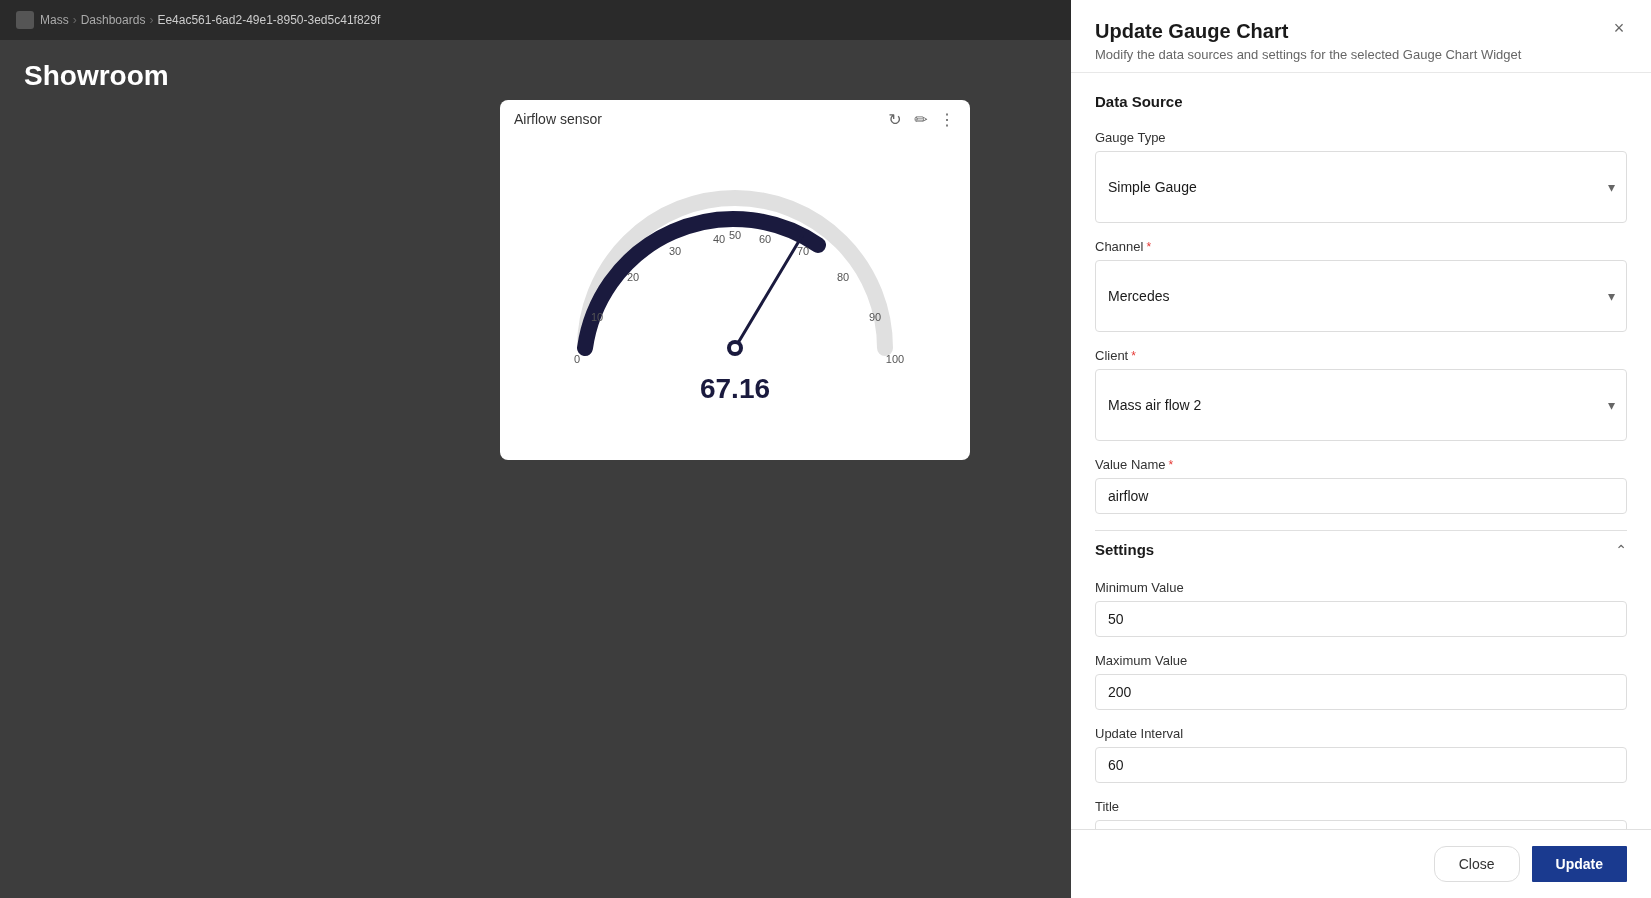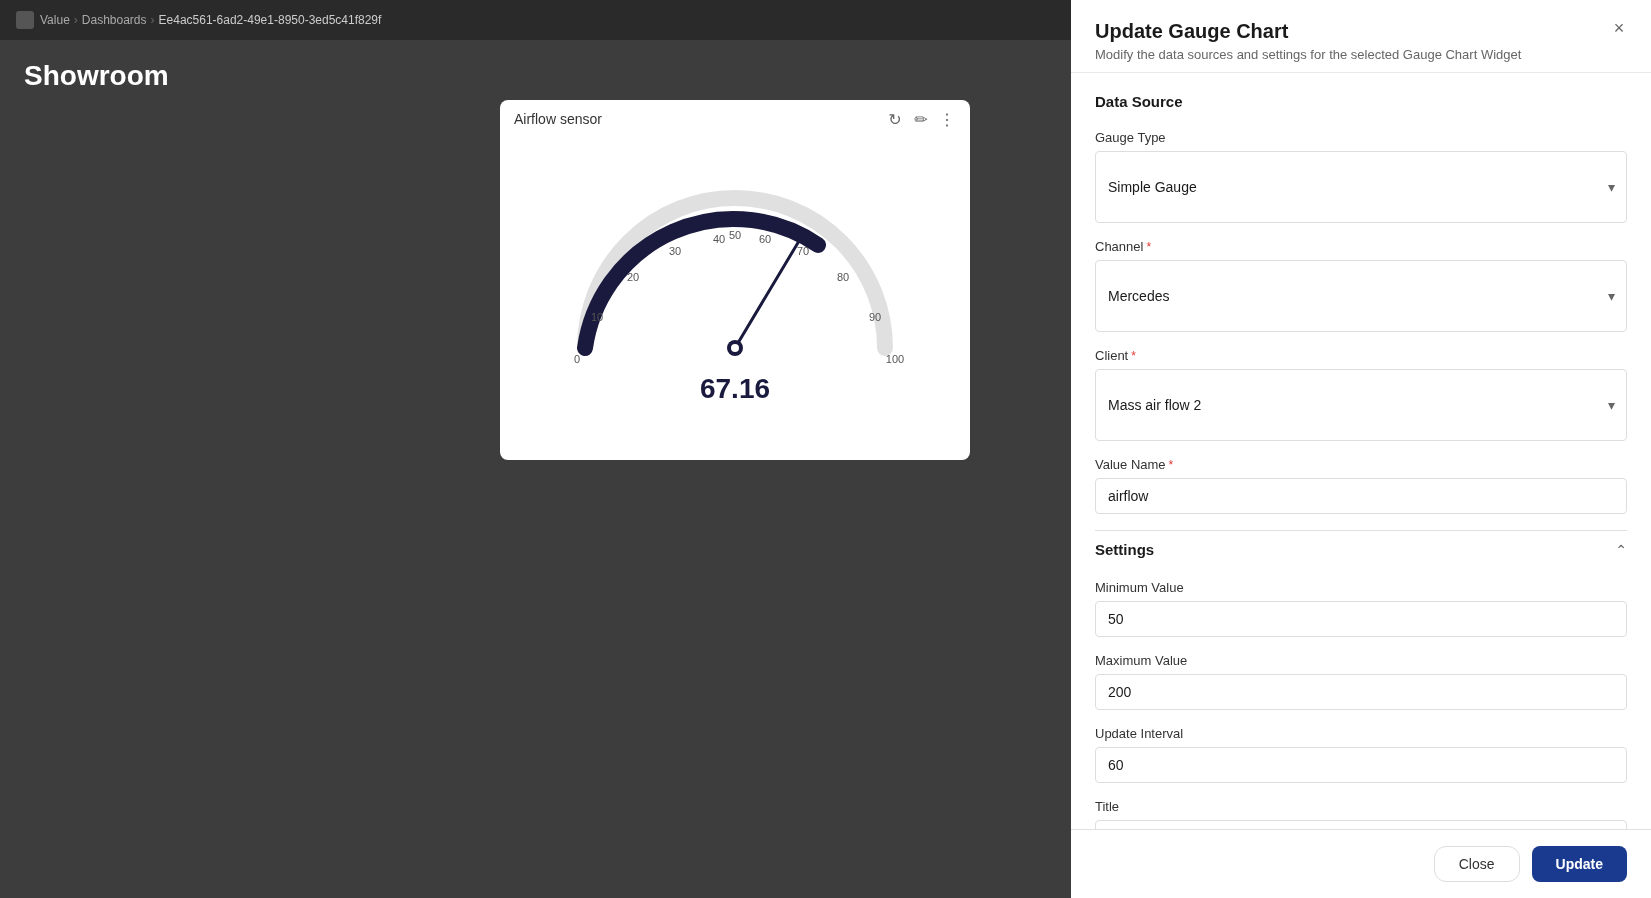--- a/index.html
+++ b/index.html
@@ -235,37 +235,37 @@
       border: 1px solid #ddd;
       border-radius: 12px;
       background: #fff;
       color: #333;
       font-size: 14px;
       cursor: pointer;
     }
     .btn-update {
       padding: 9px 24px;
       border: none;
-      border-radius: 8px;
+      border-radius: 1px;
       background: #1a3a8f;
       color: #fff;
       font-size: 14px;
       font-weight: 600;
       cursor: pointer;
     }
   </style>
 </head>
 <body>
 
 <div class="dashboard-area">
 
   <div class="topbar">
     <div class="topbar-icon"></div>
     <nav class="breadcrumb">
-      <span style="cursor:pointer;color:#aaa;font-size:12px;">Value</span>
+      <span style="cursor:pointer;color:#aaa;font-size:12px;">Mass</span>
       <span class="breadcrumb-sep">›</span>
       <span style="cursor:pointer;color:#aaa;font-size:12px;">Dashboards</span>
       <span class="breadcrumb-sep">›</span>
       <span class="breadcrumb-current" style="font-size:12px;">Ee4ac561-6ad2-49e1-8950-3ed5c41f829f</span>
     </nav>
   </div>
 
   <div class="page-title">Showroom</div>
 
   <div class="gauge-widget">

